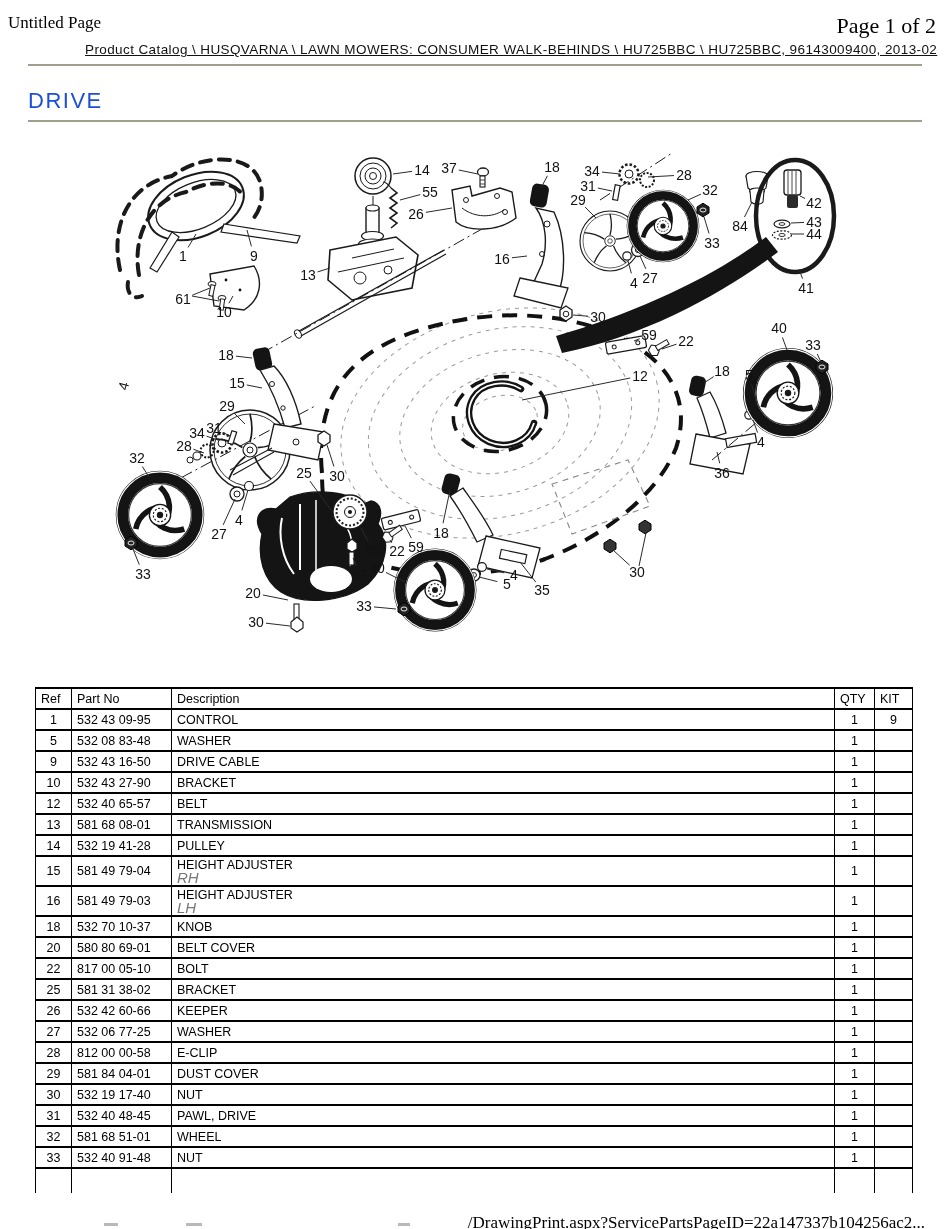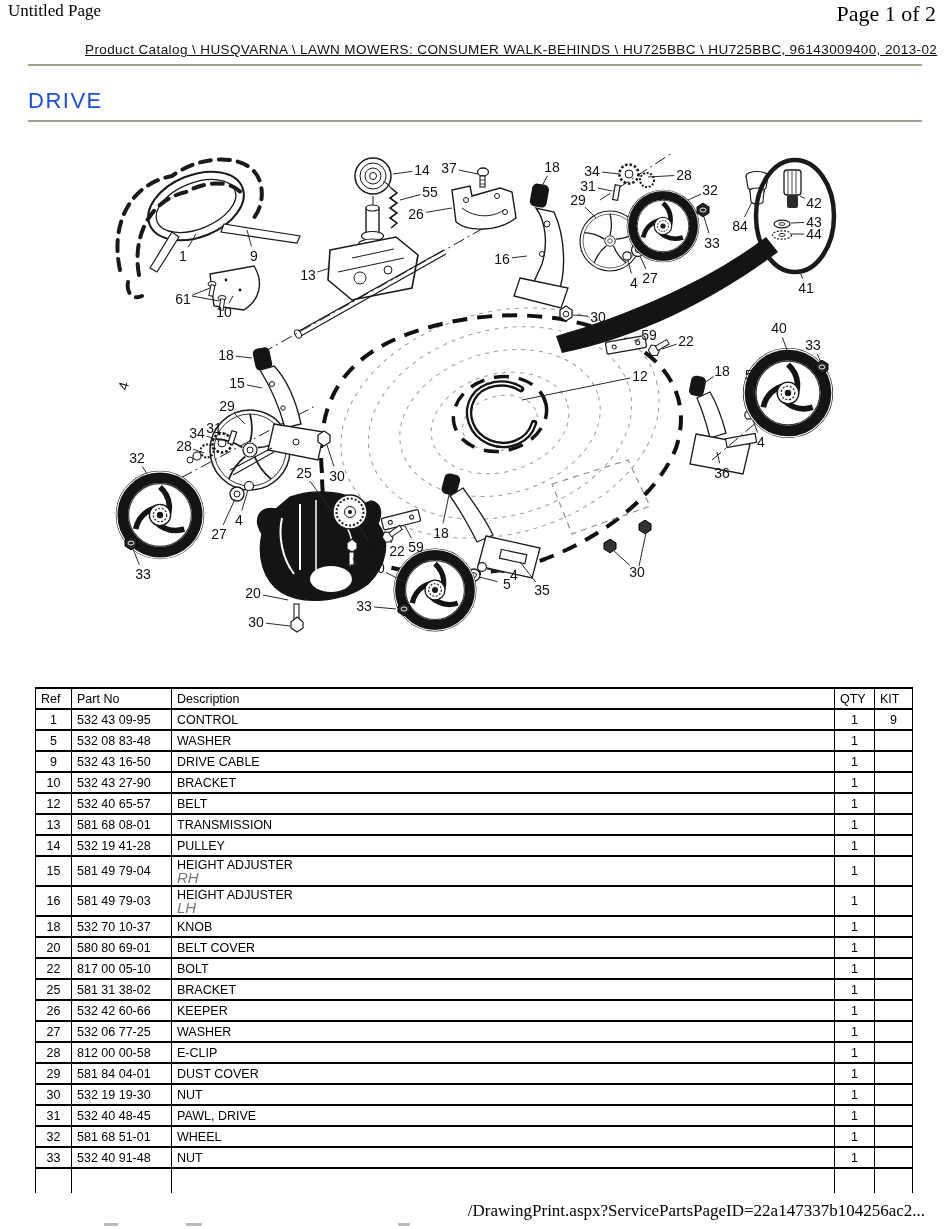--- a/index.html
+++ b/index.html
@@ -1,18 +1,18 @@
 <!DOCTYPE html>
 <html><head>
 <meta charset="utf-8">
 <style>
   html,body{margin:0;padding:0;background:#fff;}
   .sheet{position:relative;width:950px;height:1229px;background:#fff;overflow:hidden;
          font-family:"Liberation Sans",sans-serif;color:#000;}
-  .serif{font-family:"Liberation Serif",serif;}
+  .serif{font-family:"Liberation Serif",serif;margin-top:12px;}
   .print-hdr-left{position:absolute;left:8px;top:1px;font-size:17px;}
   .print-hdr-right{position:absolute;right:14px;top:1px;font-size:22px;}
   .breadcrumb{position:absolute;left:85px;top:42px;font-size:13.5px;letter-spacing:.4px;white-space:nowrap;color:#111;text-decoration:underline;}
   .rule{position:absolute;left:28px;right:28px;height:2px;background:#a39f8e;border:0;}
   .rule1{top:64px;} .rule2{top:120px;}
   .page-title{position:absolute;left:28px;top:88px;font-size:22px;letter-spacing:1.5px;color:#1d4ed8;}
   .diagram{position:absolute;left:0;top:138px;width:950px;height:524px;}
   .callout{font-family:"Liberation Sans",sans-serif;font-size:14px;fill:#111;text-anchor:middle;}
   .leader{stroke:#2a2a2a;stroke-width:1;}
   .cl{stroke-dasharray:12 4 2 4;}
@@ -587,21 +587,21 @@
             <td class="c">29</td>
             <td>581 84 04-01</td>
             <td>
               <div>DUST COVER</div>
             </td>
             <td class="c">1</td>
             <td class="c"></td>
           </tr>
           <tr>
             <td class="c">30</td>
-            <td>532 19 19-30</td>
+            <td>532 19 17-40</td>
             <td>
               <div>NUT</div>
             </td>
             <td class="c">1</td>
             <td class="c"></td>
           </tr>
           <tr>
             <td class="c">31</td>
             <td>532 40 48-45</td>
             <td>

